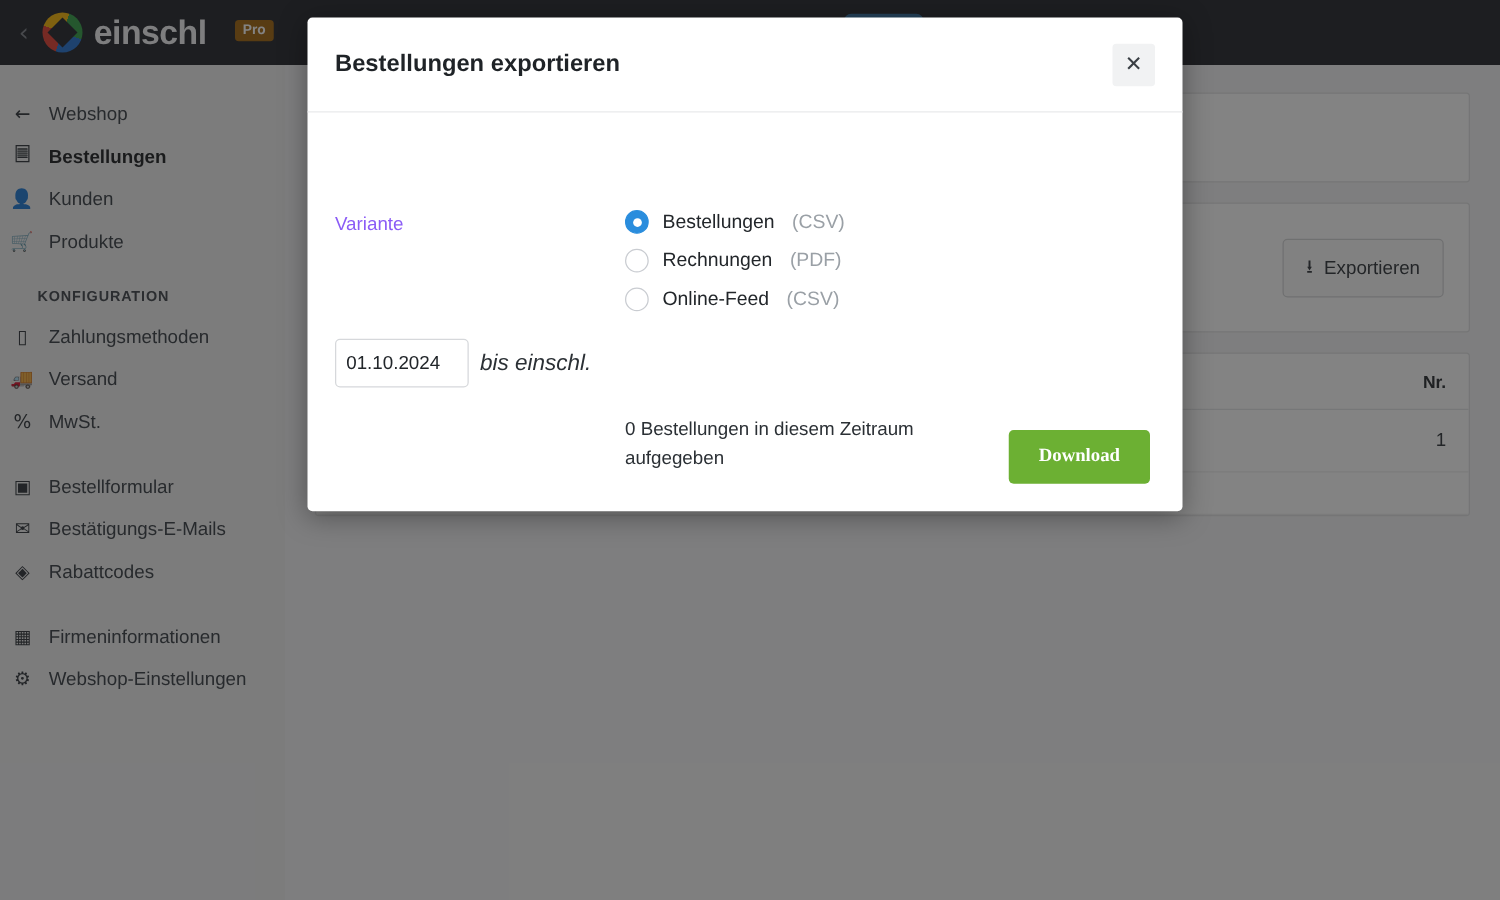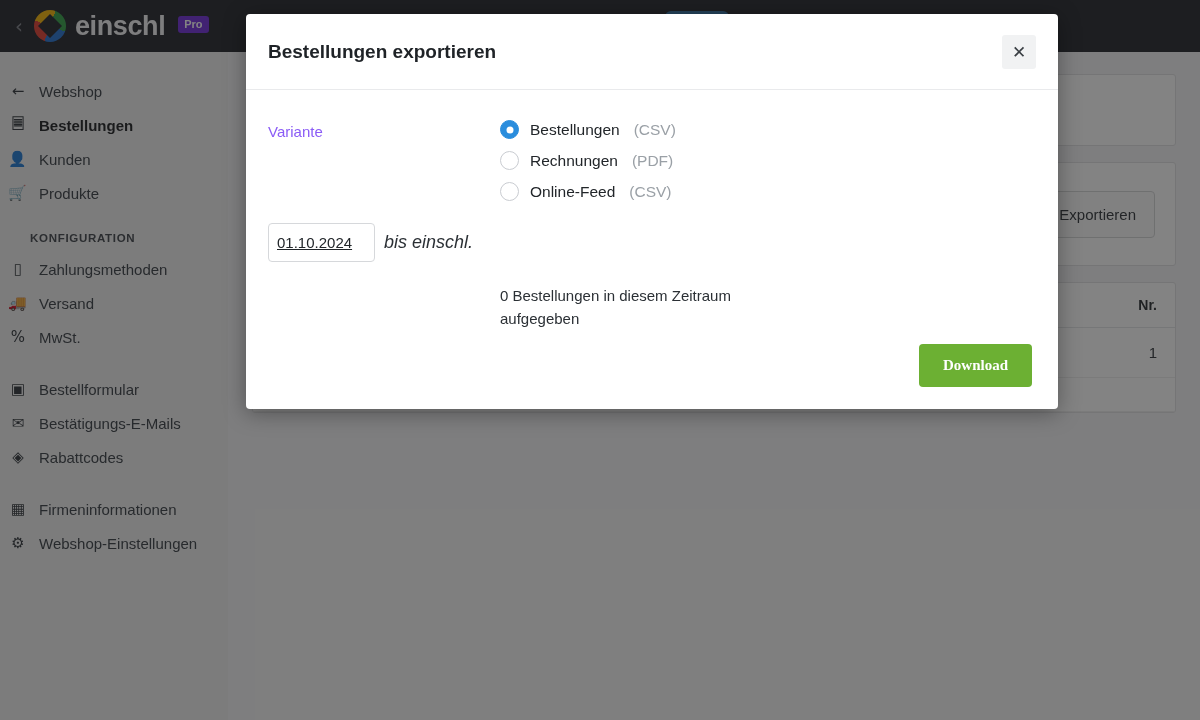--- a/index.html
+++ b/index.html
@@ -34,22 +34,22 @@
   }
   .logo-mark::after {
     content: ""; position: absolute; left: 50%; top: 50%;
     width: 17px; height: 17px; background: #1d1f26;
     transform: translate(-50%, -50%) rotate(45deg);
   }
   .logo-text {
     color: #f3f4f6; font-size: 27px; font-weight: bold; letter-spacing: -0.4px;
   }
   .pro-badge {
-    background: #6d28d9; color: #fff; font-size: 11px; font-weight: bold;
-    padding: 2px 6px 3px; border-radius: 3px; margin-left: 4px; align-self: flex-start;
+    background: #a16207; color: #fff; font-size: 11px; font-weight: bold;
+    padding: 2px 6px 3px; border-radius: 3px; margin-left: 14px; align-self: flex-start;
     margin-top: 6px;
   }
   .topnav { display: flex; align-items: center; gap: 34px; margin-left: 38px; }
   .topnav-item { color: #b9bcc4; font-size: 15px; }
   .topnav-cta {
     margin-left: 40px; background: #2d6ea3; color: #ffffff;
     font-size: 14px; padding: 7px 18px; border-radius: 6px;
   }
 
   .sidebar {
@@ -101,24 +101,24 @@
   .tbl th.col-first, .tbl td.col-first { text-align: left; }
   .tbl tr.spacer td { height: 34px; }
 
   
   .overlay {
     position: absolute; inset: 0; background: rgba(30,30,30,0.55);
   }
 
   
   .modal {
-    position: absolute; left: 246px; top: 14px; width: 812px; height: 395px;
+    position: absolute; left: 246px; top: 14px; width: 700px; height: 395px;
     background: #ffffff; border-radius: 4px;
     box-shadow: 0 4px 22px rgba(0,0,0,0.35);
-    display: flex; flex-direction: column;
+    display: flex; flex-direction: column; gap: 48px;
   }
   .modal-head {
     height: 76px; border-bottom: 1px solid #e9eaec;
     display: flex; align-items: center; padding: 0 22px 0 22px;
   }
   .modal-title { font-size: 19px; font-weight: bold; color: #1f2327; flex: 1; }
   .close-btn {
     width: 34px; height: 34px; background: #f1f2f3; border: none; border-radius: 3px;
     color: #3a3f44; font-size: 17px; line-height: 34px; text-align: center;
     font-family: "DejaVu Sans", sans-serif; cursor: pointer;
@@ -143,21 +143,21 @@
     width: 7px; height: 7px; border-radius: 50%; background: #ffffff;
     transform: translate(-50%,-50%);
   }
   .radio-text { font-size: 15.5px; color: #22262a; }
   .radio-fmt { font-size: 15.5px; color: #9aa0a6; margin-left: 3px; }
 
   .date-row { display: flex; align-items: center; gap: 9px; }
   .date-input {
     width: 107px; height: 39px; border: 1px solid #d6d8db; border-radius: 4px;
     font-size: 15px; color: #22262a; font-family: "Liberation Sans", sans-serif;
-    padding: 0 8px; background: #fff; text-align: left; text-decoration: underline;
+    padding: 0 8px; background: #fff; text-align: left;
   }
   .date-between { font-size: 18px; color: #2b3035; font-style: italic; }
   .hint {
     margin-left: 232px; font-size: 15px; color: #2b3035;
     line-height: 1.55; max-width: 290px;
   }
   .modal-foot {
     position: absolute; right: 26px; bottom: 22px;
   }
   .download-btn {

